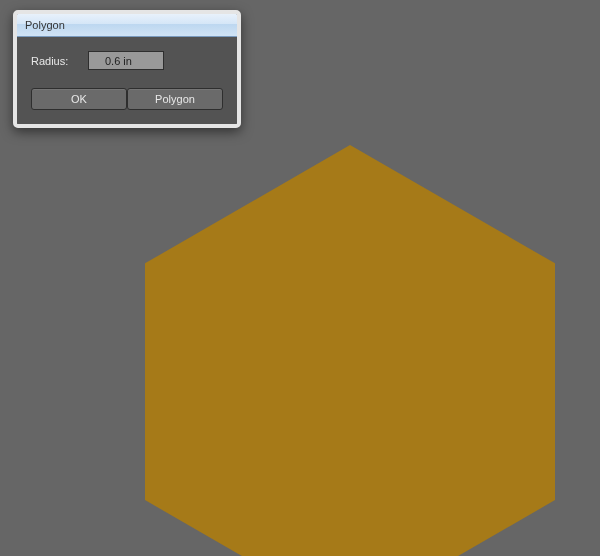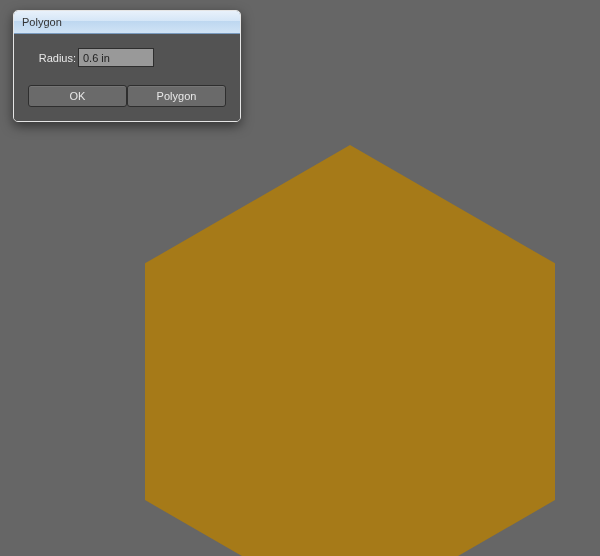--- a/index.html
+++ b/index.html
@@ -18,21 +18,21 @@
     position: absolute;
     left: 145px;
     top: 145px;
   }
 
   .dialog {
     position: absolute;
     left: 13px;
     top: 10px;
     width: 228px;
-    border: 1px solid #e5e5e5;
+    border: 4px solid #e5e5e5;
     border-radius: 5px;
     box-shadow: 0 4px 12px rgba(0,0,0,0.5);
     overflow: hidden;
   }
 
   .titlebar {
     height: 23px;
     background: linear-gradient(to bottom, #e8f1fb 0%, #d5e6f7 45%, #bdd7f0 46%, #d0e3f5 100%);
     color: #333;
     padding: 0 8px;
@@ -50,31 +50,30 @@
   .row {
     display: flex;
     align-items: center;
     margin-bottom: 12px;
   }
   .row:last-of-type { margin-bottom: 0; }
 
   .label {
     color: #e8e8e8;
     width: 48px;
-    text-align: right;
-    margin-right: 2px;
+    margin-right: 9px;
   }
 
   .text-input {
     background: #999999;
     border: 1px solid #2e2e2e;
     color: #222;
     height: 19px;
     width: 76px;
-    padding: 0 4px;
+    padding: 0 16px;
     font-family: inherit;
     font-size: 11px;
   }
 
   .stepper {
     display: flex;
     flex-direction: column;
     margin-right: 2px;
   }
   .stepper button {

